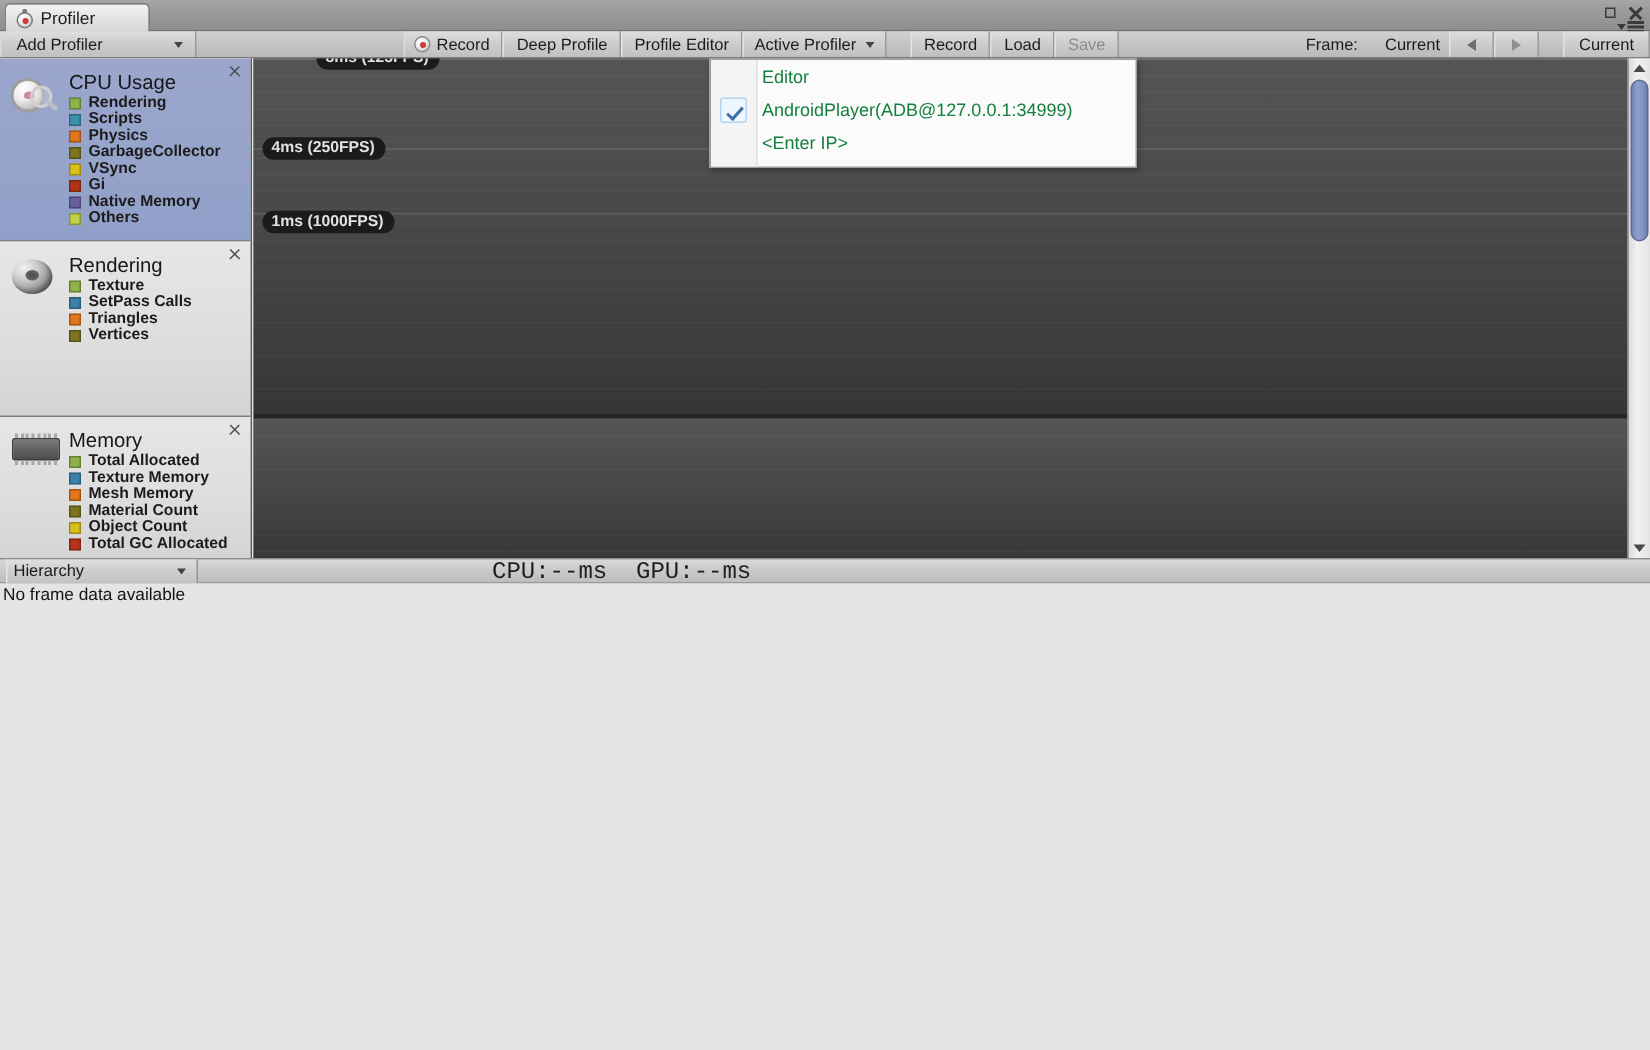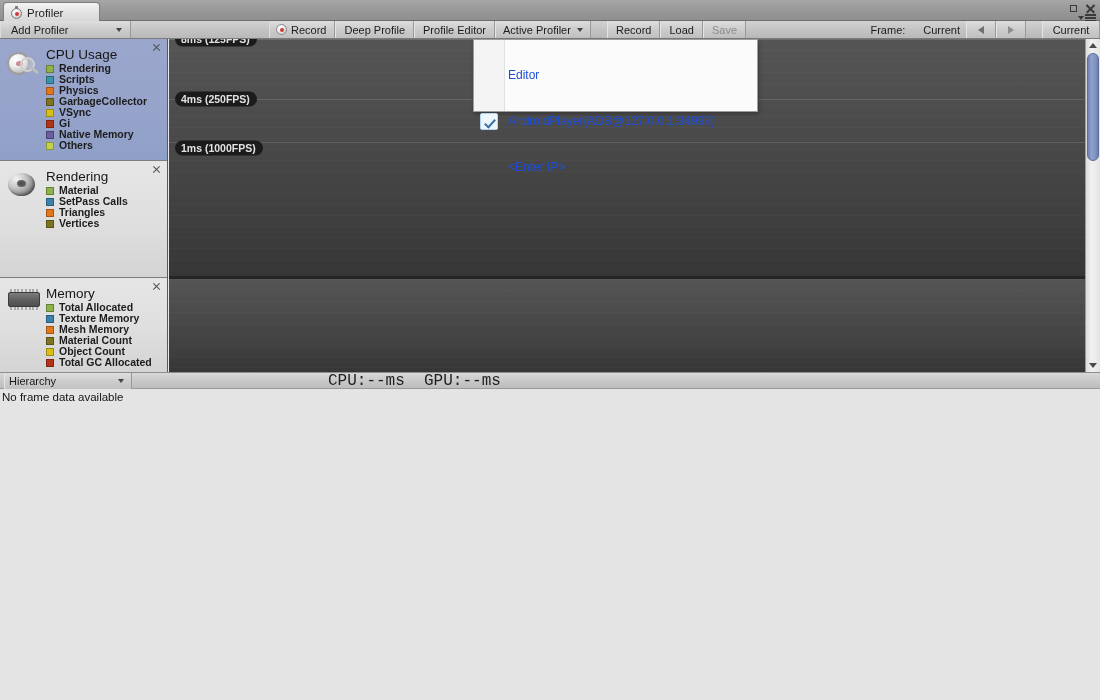--- a/index.html
+++ b/index.html
@@ -548,25 +548,24 @@
     border-right: 1px solid #e1e1e1;
     box-sizing: border-box;
   }
   .dd-item {
     position: relative;
     height: 22px;
     display: flex;
     align-items: center;
     padding-left: 34px;
     font-size: 12px;
-    color: #1d4ed8;
+    color: #15803d;
     box-sizing: border-box;
     z-index: 2;
     cursor: default;
-    margin-top: 24px;
   }
   .dd-item:first-child { margin-top: 3px; }
   .dd-check {
     position: absolute;
     left: 6px; top: 3px;
     width: 18px; height: 17px;
     border: 1px solid #b3d3ef;
     background: #eef6fd;
     border-radius: 2px;
     box-sizing: border-box;
@@ -715,21 +714,21 @@
           <div class="icon-render">
               <span class="torus"></span>
               <span class="hole"></span>
             </div>
         </div>
         <div>
           <div class="mod-title">Rendering</div>
           <ul class="legend">
             <li>
                 <span class="sw" style="background:#8db349"></span>
-                <span>Material</span>
+                <span>Texture</span>
               </li>
             <li>
                 <span class="sw" style="background:#3b82ab"></span>
                 <span>SetPass Calls</span>
               </li>
             <li>
                 <span class="sw" style="background:#e2761b"></span>
                 <span>Triangles</span>
               </li>
             <li>
@@ -798,21 +797,21 @@
               </li>
           </ul>
         </div>
       </div>
     </div>
   </div>
 
   <div class="graphs">
     <div class="graph g1">
       <div class="gridline" style="top:0px;"></div>
-      <div class="glabel" style="top:0px;">8ms (125FPS)</div>
+      <div class="glabel" style="top:0px;margin-left:36px;">8ms (125FPS)</div>
       <div class="gridline" style="top:60px;"></div>
       <div class="glabel" style="top:60px;">4ms (250FPS)</div>
       <div class="gridline" style="top:103px;"></div>
       <div class="glabel" style="top:109px;">1ms (1000FPS)</div>
     </div>
     <div class="graph g2"></div>
   </div>
 
   <div class="vscroll">
     <div class="vs-arrow up">

